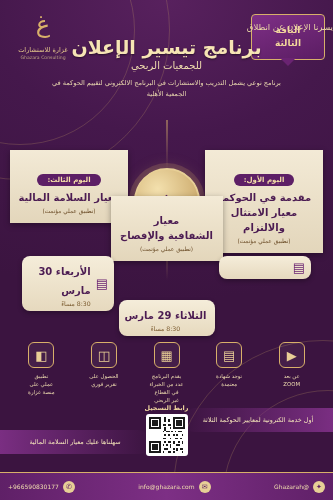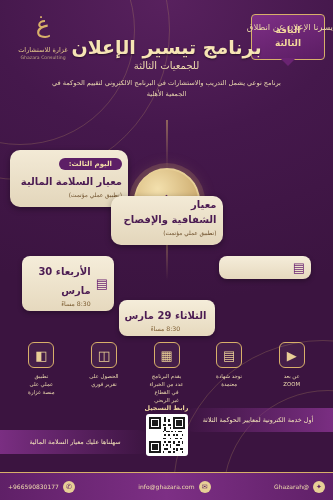--- a/index.html
+++ b/index.html
@@ -90,22 +90,23 @@
     position:absolute; left:50%; top:234px; width:1px; height:46px;
     background:linear-gradient(rgba(216,176,106,.9),rgba(216,176,106,0));
     transform:translateX(-50%);
   }
 
   
   .day {
     position:absolute; width:118px;
     background: linear-gradient(180deg,#f3ead6,#e3d6bb);
     border:1px solid #cbb display;
-    border-radius:10px;
-    padding:1px 6px 7px;
+    border-radius:0;
+    padding:17px 6px 7px;
+    text-align:center;
     box-shadow:0 2px 6px rgba(0,0,0,.35);
   }
   .day .tag {
     display:inline-block; background:#5d1f66; color:#f4dfa8;
     font-size:7px; font-weight:bold; padding:2px 10px; border-radius:9px;
     margin-bottom:4px;
   }
   .day .l1 { color:#4b1b52; font-size:10px; line-height:1.5; font-weight:bold;}
   .day .l2 { color:#6d4f2a; font-size:5.8px; line-height:1.5; margin-top:2px;}
   .day-right { top:150px; right:10px; }
@@ -204,27 +205,33 @@
   </div>
 
   <div class="logo">
     <div class="mark">ﻍ</div>
     <div class="nm">غزارة للاستشارات</div>
     <div class="sub">Ghazara Consulting</div>
   </div>
 
   <div class="kicker">يسرنا الإعلان عن انطلاق</div>
   <div class="title">برنامج تيسير الإعلان</div>
-  <div class="subtitle">للجمعيات الثالثة</div>
+  <div class="subtitle">للجمعيات الربحي</div>
   <div class="desc">برنامج نوعي يشمل التدريب والاستشارات في البرنامج الالكتروني لتقييم الحوكمة في الجمعية الأهلية</div>
 
   <div class="spine"></div>
   <div class="emblem">◈</div>
   <div class="spine2"></div>
 
+  <div class="day day-right">
+    <div class="tag">اليوم الأول:</div>
+    <div class="l1">مقدمة في الحوكمة</div>
+    <div class="l1">معيار الامتثال والالتزام</div>
+    <div class="l2">(تطبيق عملي مؤتمت)</div>
+  </div>
 
   <div class="day day-left">
     <div class="tag">اليوم الثالث:</div>
     <div class="l1">معيار السلامة المالية</div>
     <div class="l2">(تطبيق عملي مؤتمت)</div>
   </div>
 
   <div class="day day-mid">
     <div class="l1">معيار</div>
     <div class="l1">الشفافية والإفصاح</div>

